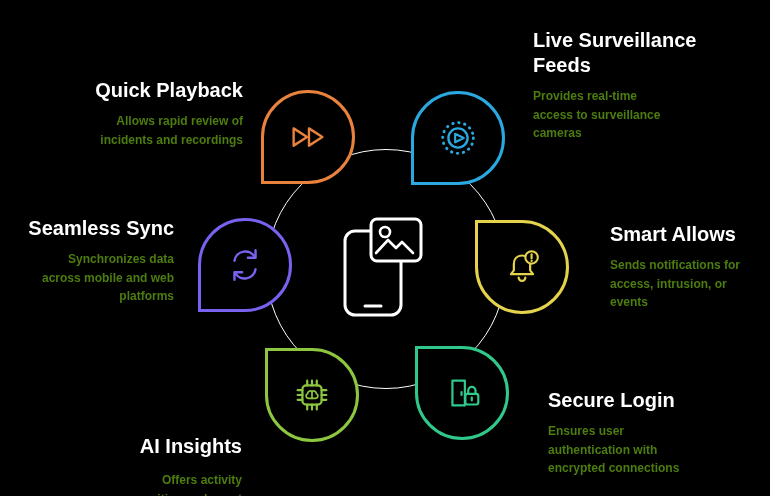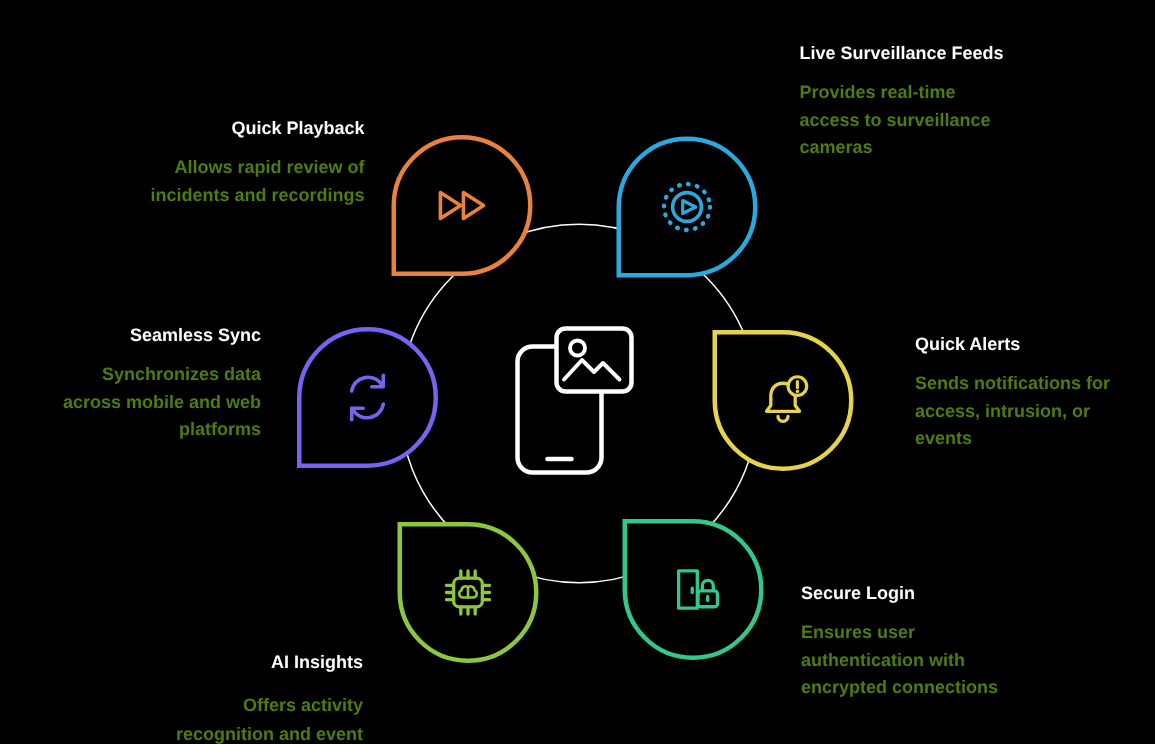--- a/index.html
+++ b/index.html
@@ -58,21 +58,21 @@
     stroke: #fff;
     stroke-width: 3;
     stroke-linecap: round;
     stroke-linejoin: round;
     z-index: 2;
   }
   
   .feature-text { position: absolute; z-index: 3; }
   .feature-text .title {
     margin: 0;
-    font-size: 12px;
+    font-size: 20px;
     font-weight: 700;
     line-height: 1.25;
     color: #fff;
   }
   .feature-text .desc {
     margin: 9px 0 0;
     font-size: 12px;
     font-weight: 600;
     line-height: 1.55;
     color: #4d7c0f;
@@ -81,21 +81,21 @@
   .fb-qp { left: 85px;  top: 52px;  width: 158px; margin-top: 26px; }
   .fb-qp .desc { width: 152px; margin-left: auto; }
   .fb-ls { left: 533px; top: 28px;  width: 170px; }
   .fb-ls .desc { width: 138px; }
   .fb-ss { left: 22px;  top: 216px; width: 152px; }
   .fb-ss .desc { width: 134px; margin-left: auto; }
   .fb-sa { left: 610px; top: 222px; width: 150px; }
   .fb-sa .desc { width: 132px; }
   .fb-ai { left: 92px;  top: 386px; width: 150px; margin-top: 48px; }
   .fb-ai .desc { width: 130px; margin-left: auto; margin-top: 12px; }
-  .fb-sl { left: 534px; top: 388px; width: 172px; }
+  .fb-sl { left: 548px; top: 388px; width: 172px; }
   .fb-sl .desc { width: 138px; }
 </style>
 </head>
 <body>
 
 <div class="stage">
 
   <div class="ring" style="color: rgb(255, 255, 255);"></div>
 
   <svg class="center-icon" viewBox="0 0 84 104">
@@ -168,21 +168,21 @@
     <h3 class="title">Live Surveillance Feeds</h3>
     <p class="desc">Provides real-time access to surveillance cameras</p>
   </div>
 
   <div class="feature-text align-right fb-ss">
     <h3 class="title">Seamless Sync</h3>
     <p class="desc">Synchronizes data across mobile and web platforms</p>
   </div>
 
   <div class="feature-text fb-sa">
-    <h3 class="title">Quick Alerts</h3>
+    <h3 class="title">Smart Allows</h3>
     <p class="desc">Sends notifications for access, intrusion, or events</p>
   </div>
 
   <div class="feature-text align-right fb-ai">
     <h3 class="title">AI Insights</h3>
     <p class="desc">Offers activity recognition and event encrypted</p>
   </div>
 
   <div class="feature-text fb-sl">
     <h3 class="title">Secure Login</h3>

